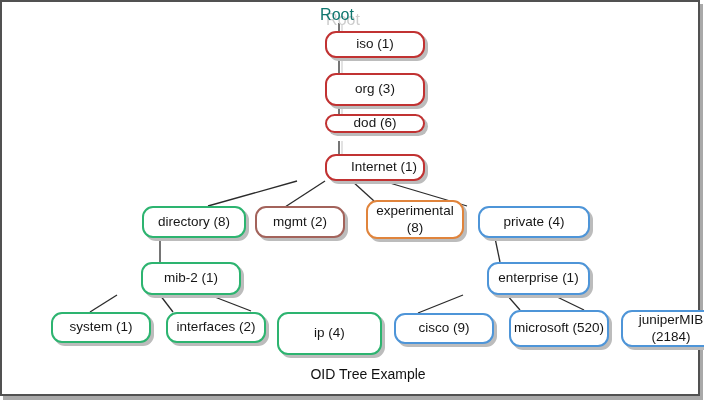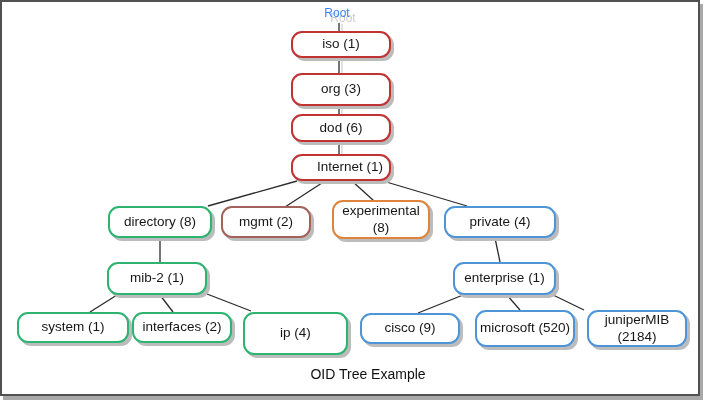--- a/index.html
+++ b/index.html
@@ -24,24 +24,25 @@
     display: flex; align-items: center; justify-content: center;
     background: #ffffff;
     border: 2px solid #888888;
     border-radius: 11px;
     box-shadow: 3px 3px 0 #bcbcbc;
     box-sizing: border-box;
     font-size: 13.5px; line-height: 1.25;
     text-align: center;
     padding: 1px 2px;
     z-index: 3;
+    margin-left: 34px;
   }
   .root-label {
     position: absolute; left: 287px; top: 6px; width: 100px;
-    text-align: center; font-size: 12px; color: #3b82f6;
+    text-align: center; font-size: 16px; color: #0f766e;
     text-shadow: 6px 5px 0 #cdcdcd;
     z-index: 3;
   }
   .caption {
     position: absolute; left: 0; top: 366px; width: 704px;
     text-align: center; font-size: 14px; color: #111111;
     z-index: 3;
     margin-left: 16px;
   }
 </style>
@@ -78,37 +79,37 @@
     <line x1="551" y1="294" x2="584" y2="310"></line>
   </g>
 </svg>
 
 <div class="root-label">Root</div>
 
 <div class="node" style="left: 291px; top: 31px; width: 100px; height: 27px; border-color: rgb(193, 50, 50);">iso (1)</div>
 
 <div class="node" style="left: 291px; top: 73px; width: 100px; height: 33px; border-color: rgb(193, 50, 50);">org (3)</div>
 
-<div class="node" style="left: 291px; top: 114px; width: 100px; height: 28px; border-color: rgb(193, 50, 50);">dod (6)</div>
+<div class="node" style="left: 291px; top: 114px; width: 100px; height: 19px; border-color: rgb(193, 50, 50);">dod (6)</div>
 
 <div class="node" style="left: 291px; top: 154px; width: 100px; height: 27px; border-color: rgb(193, 50, 50); padding-left: 20px;">Internet (1)</div>
 
 <div class="node" style="left: 108px; top: 206px; width: 104px; height: 32px; border-color: rgb(45, 180, 112);">directory (8)</div>
 
 <div class="node" style="left: 221px; top: 206px; width: 90px; height: 32px; border-color: rgb(163, 99, 91);">mgmt (2)</div>
 
 <div class="node" style="left: 332px; top: 200px; width: 98px; height: 39px; border-color: rgb(224, 132, 60);">experimental (8)</div>
 
 <div class="node" style="left: 444px; top: 206px; width: 112px; height: 32px; border-color: rgb(78, 149, 216);">private (4)</div>
 
 <div class="node" style="left: 107px; top: 262px; width: 100px; height: 33px; border-color: rgb(45, 180, 112);">mib-2 (1)</div>
 
 <div class="node" style="left: 453px; top: 262px; width: 103px; height: 33px; border-color: rgb(78, 149, 216);">enterprise (1)</div>
 
-<div class="node" style="left: 17px; top: 312px; width: 112px; height: 31px; border-color: rgb(45, 180, 112);">system (1)</div>
+<div class="node" style="left: 17px; top: 312px; width: 100px; height: 31px; border-color: rgb(45, 180, 112);">system (1)</div>
 
 <div class="node" style="left: 132px; top: 312px; width: 100px; height: 31px; border-color: rgb(45, 180, 112);">interfaces (2)</div>
 
 <div class="node" style="left: 243px; top: 312px; width: 105px; height: 43px; border-color: rgb(45, 180, 112);">ip (4)</div>
 
 <div class="node" style="left: 360px; top: 313px; width: 100px; height: 31px; border-color: rgb(78, 149, 216);">cisco (9)</div>
 
 <div class="node" style="left: 475px; top: 310px; width: 100px; height: 37px; border-color: rgb(78, 149, 216);">microsoft (520)</div>
 
 <div class="node" style="left: 587px; top: 310px; width: 100px; height: 37px; border-color: rgb(78, 149, 216);">juniperMIB (2184)</div>

